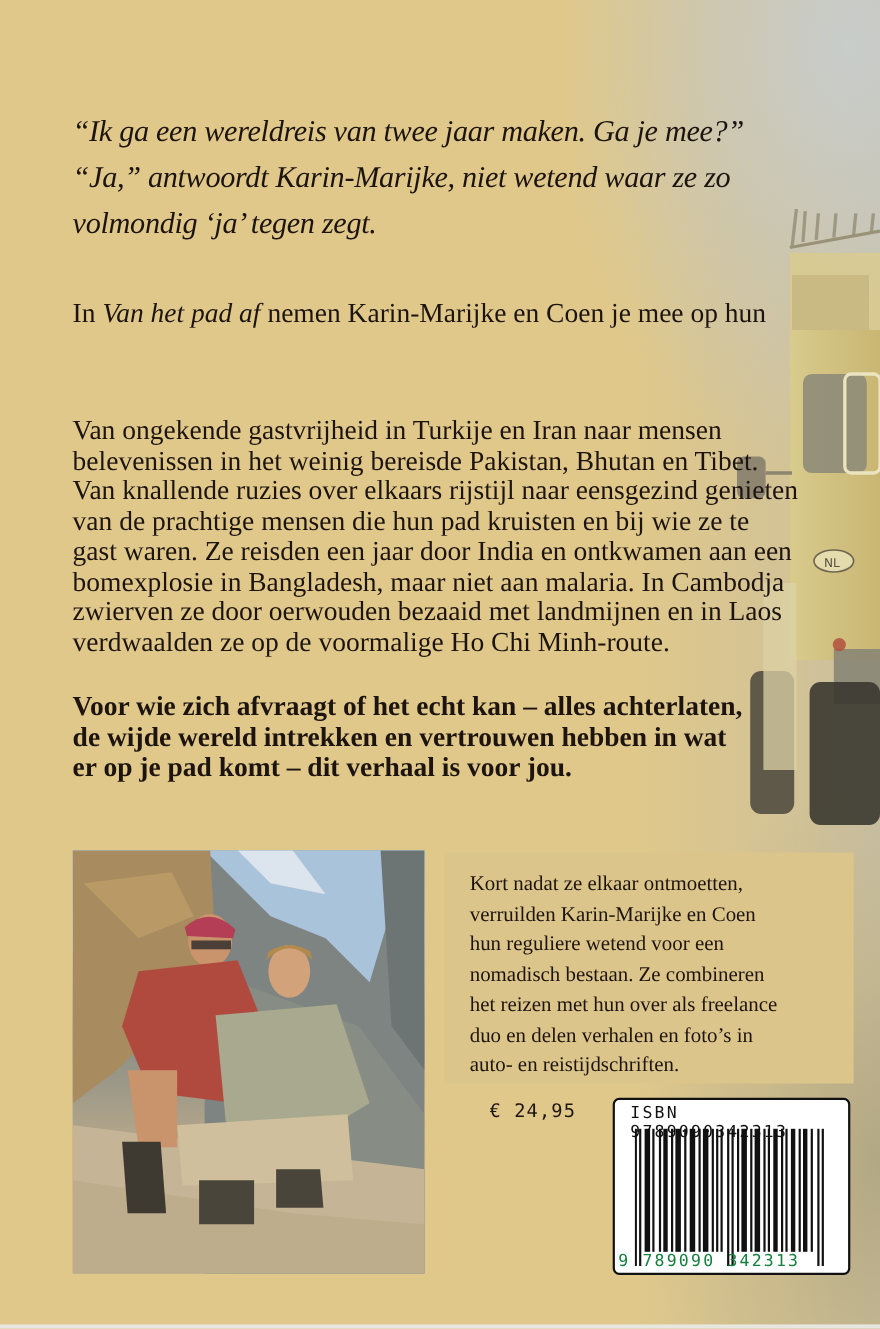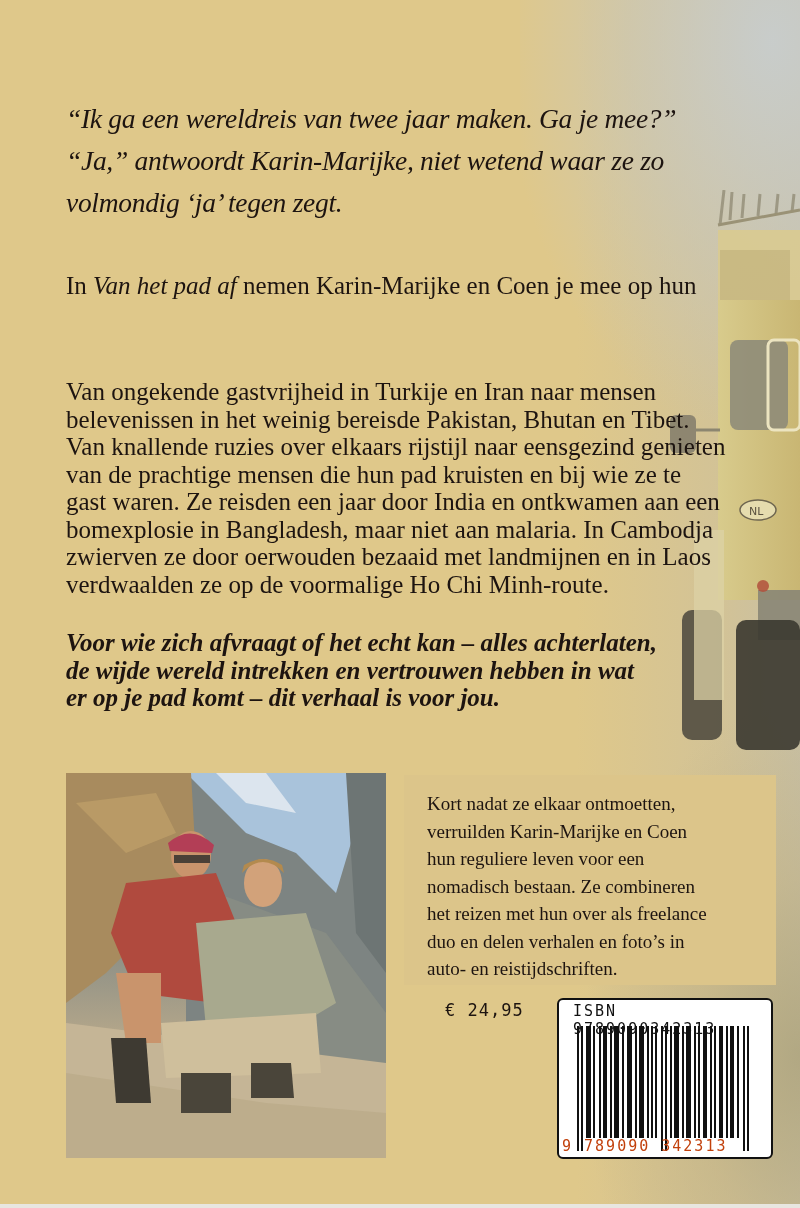--- a/index.html
+++ b/index.html
@@ -32,21 +32,21 @@
     letter-spacing: -0.3px;
   }
   .quote div { white-space: nowrap; }
   .para {
     position: absolute; left: 66px; width: 640px;
     font-size: 25px; line-height: 27.5px;
   }
   .para div { white-space: nowrap; }
   .p1 { top: 272px; }
   .p2 { top: 378px; }
-  .p3 { top: 629px; font-weight: bold; font-style: italic; }
+  .p3 { top: 629px; font-weight: bold; }
   .em { font-style: italic; }
   .photo {
     position: absolute; left: 66px; top: 773px; width: 320px; height: 385px;
     overflow: hidden;
     background: linear-gradient(180deg, #8fb2cf 0%, #b9c9d4 20%, #8a8e86 45%, #b7a88a 70%, #bcae92 100%);
   }
   .bio-box {
     position: absolute; left: 404px; top: 775px; width: 372px; height: 210px;
     background: #dcc58a;
   }
@@ -63,21 +63,21 @@
     position: absolute; left: 557px; top: 998px; width: 216px; height: 161px;
     background: #fff; border: 2px solid #111; border-radius: 6px; box-sizing: border-box;
   }
   .isbn-top {
     position: absolute; left: 14px; top: 2px;
     font-family: "DejaVu Sans Mono", monospace; font-size: 15px; letter-spacing: 2px; color: #111;
   }
   .bars { position: absolute; left: 18px; top: 26px; }
   .isbn-bottom {
     position: absolute; left: 3px; top: 137px;
-    font-family: "DejaVu Sans Mono", monospace; font-size: 15px; color: #c2410c; letter-spacing: 2px;
+    font-family: "DejaVu Sans Mono", monospace; font-size: 15px; color: #15803d; letter-spacing: 2px;
   }
   .bottom-strip {
     position: absolute; left: 0; top: 1204px; width: 800px; height: 4px; background: #e8e6e0;
   }
 </style>
 </head>
 <body>
 
 <div class="cover"></div>
 <div class="sky"></div>
@@ -170,21 +170,21 @@
     <path d="M95 250 L250 240 L255 300 L100 305 Z" fill="#cfbf9c"></path>
     <path d="M115 300 L165 300 L165 340 L115 340 Z" fill="#4a453a"></path>
     <path d="M185 290 L225 290 L228 325 L185 325 Z" fill="#4a453a"></path>
   </svg>
 </div>
 
 <div class="bio-box"></div>
 <div class="bio">
   <div>Kort nadat ze elkaar ontmoetten,</div>
   <div>verruilden Karin-Marijke en Coen</div>
-  <div>hun reguliere leven voor een</div>
+  <div>hun reguliere wetend voor een</div>
   <div>nomadisch bestaan. Ze combineren</div>
   <div>het reizen met hun over als freelance</div>
   <div>duo en delen verhalen en foto’s in</div>
   <div>auto- en reistijdschriften.</div>
 </div>
 
 <div class="price">€ 24,95</div>
 
 <div class="barcode">
   <div class="isbn-top">ISBN 9789090342313</div>

